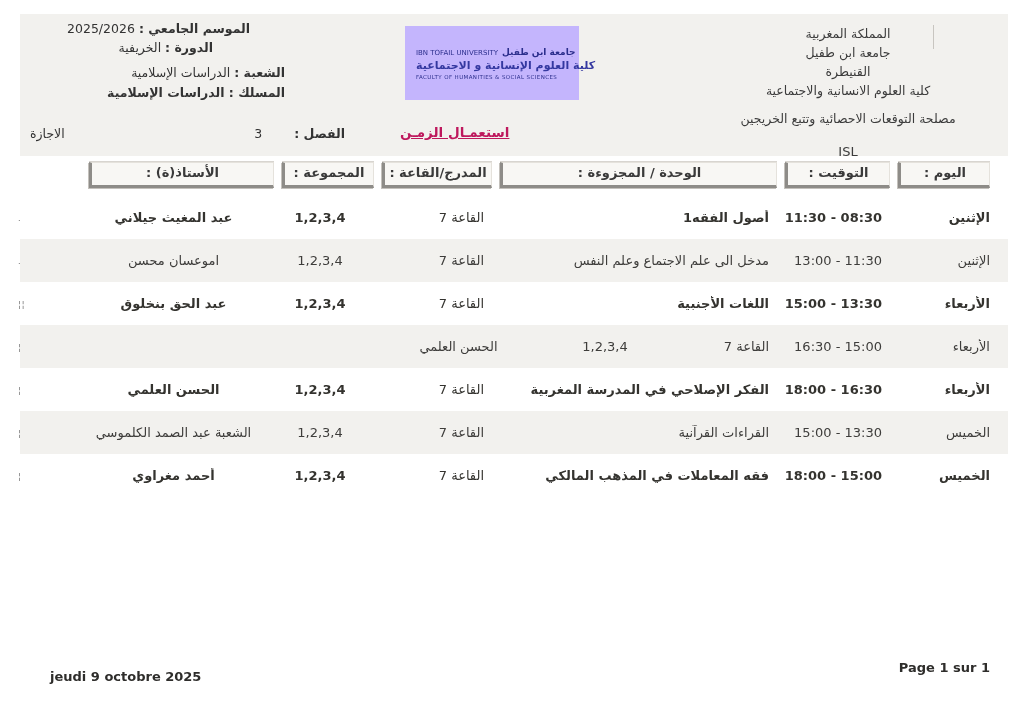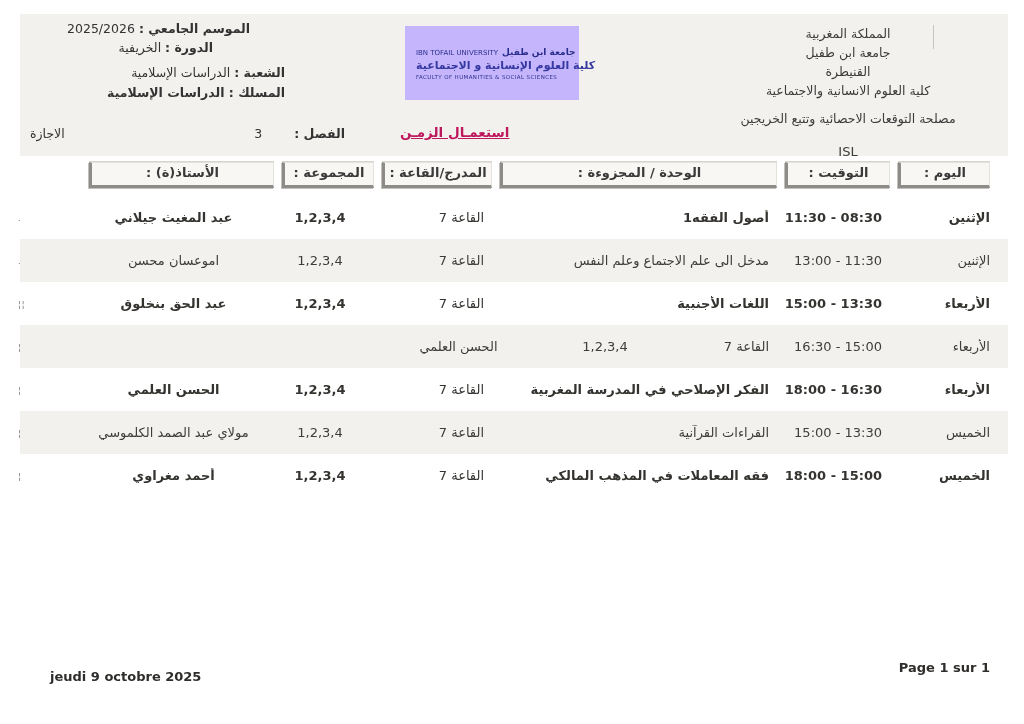--- a/index.html
+++ b/index.html
@@ -184,21 +184,21 @@
       <div class="cell cell-group">1,2,3,4</div>
       <div class="cell cell-prof">الحسن العلمي</div>
       <span class="edge-mark">¦</span>
     </div>
       <div class="row striped">
       <div class="cell cell-day">الخميس</div>
       <div class="cell cell-time">13:30 - 15:00</div>
       <div class="cell cell-unit">القراءات القرآنية</div>
       <div class="cell cell-room">القاعة 7</div>
       <div class="cell cell-group">1,2,3,4</div>
-      <div class="cell cell-prof">مولاي عبد الصمد الكلموسي</div>
+      <div class="cell cell-prof">الشعبة عبد الصمد الكلموسي</div>
       <span class="edge-mark">¦</span>
     </div>
       <div class="row bold">
       <div class="cell cell-day">الخميس</div>
       <div class="cell cell-time">15:00 - 18:00</div>
       <div class="cell cell-unit">فقه المعاملات في المذهب المالكي</div>
       <div class="cell cell-room">القاعة 7</div>
       <div class="cell cell-group">1,2,3,4</div>
       <div class="cell cell-prof">أحمد مغراوي</div>
       <span class="edge-mark">¦</span>

